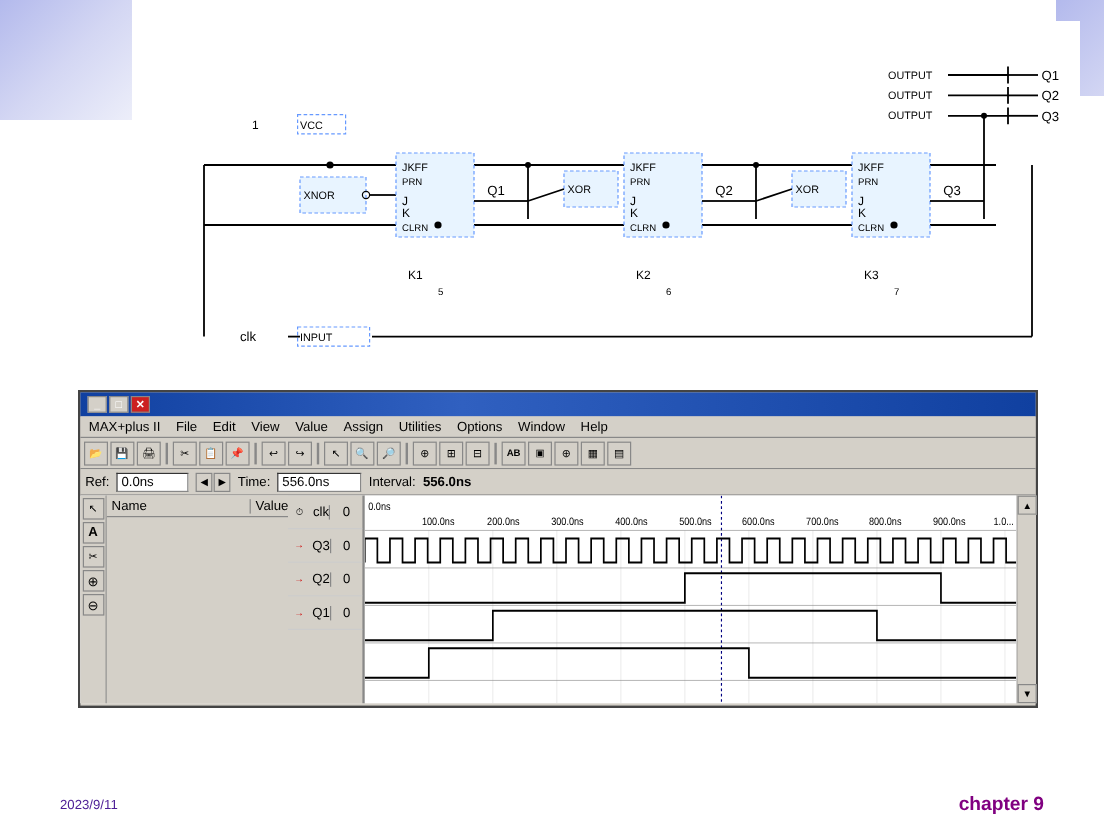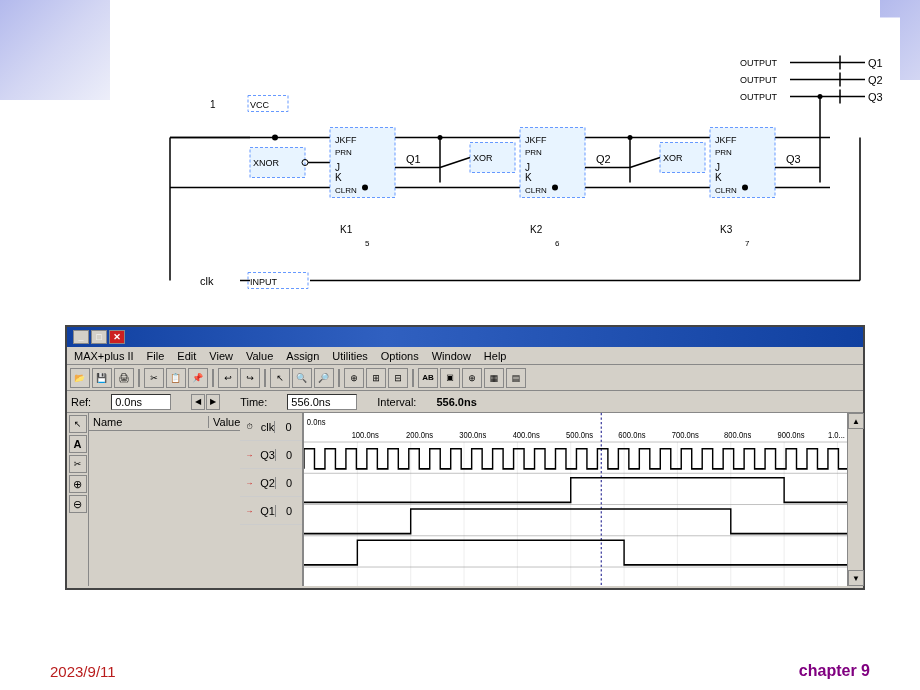--- a/index.html
+++ b/index.html
@@ -141,21 +141,21 @@
       background: #888;
       margin: 0 2px;
     }
 
     .ref-bar {
       background: #d4d0c8;
       border-bottom: 1px solid #888;
       padding: 2px 4px;
       display: flex;
       align-items: center;
-      gap: 20px;
+      gap: 6px;
       height: 22px;
       font-size: 11px;
     }
 
     .ref-input {
       background: white;
       border: 1px inset #888;
       padding: 1px 3px;
       font-size: 11px;
       width: 60px;
@@ -314,22 +314,22 @@
       bottom: 10px;
       left: 0;
       right: 0;
       display: flex;
       justify-content: space-between;
       align-items: center;
       padding: 0 50px;
     }
 
     .footer-date {
-      font-size: 15px;
-      color: #b91c1c;
+      font-size: 11px;
+      color: #4c1d95;
     }
 
     .footer-chapter {
       font-size: 16px;
       font-weight: bold;
       color: #800080;
     }
   </style>
 </head>
 <body>

